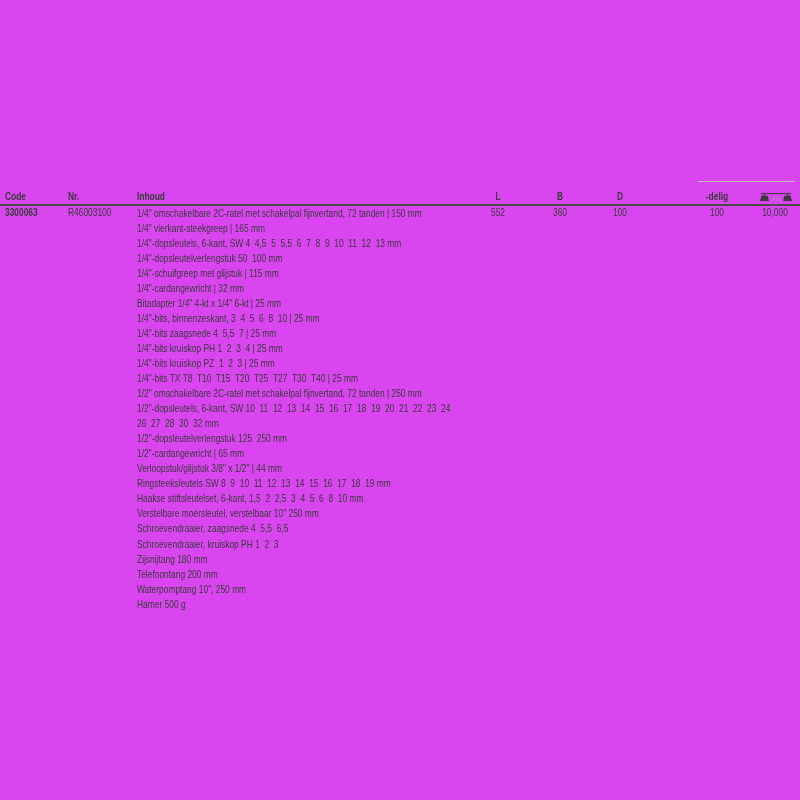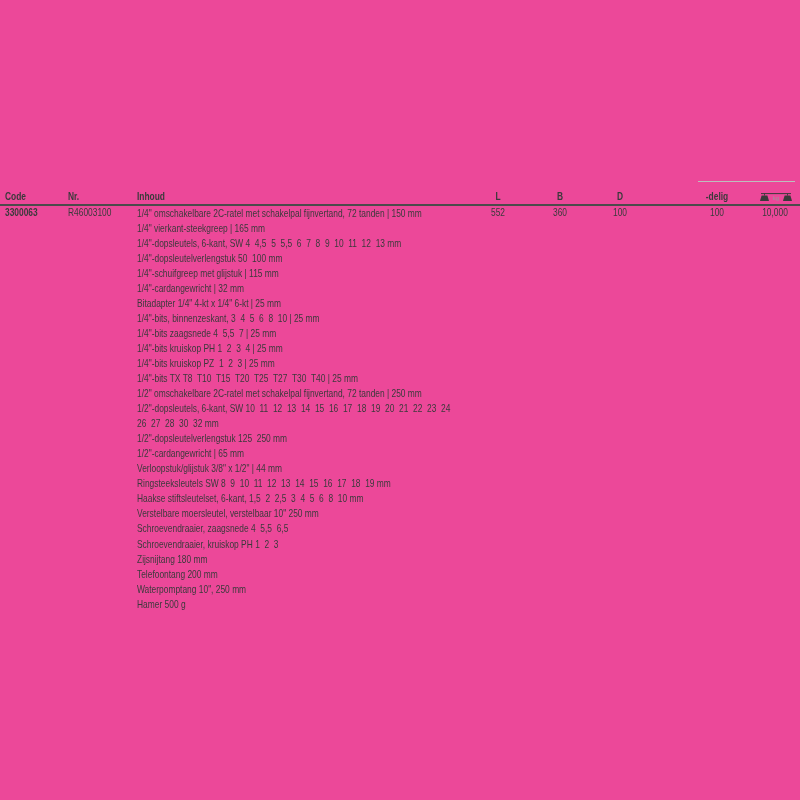--- a/index.html
+++ b/index.html
@@ -1,20 +1,20 @@
 <!DOCTYPE html>
 <html><head>
 <meta charset="utf-8">
 <style>
   html, body { margin: 0; padding: 0; }
   .page {
     position: relative;
     width: 800px;
     height: 800px;
-    background: #ec4899;
+    background: #d946ef;
     font-family: "Liberation Sans", sans-serif;
     color: #3a3a3b;
     overflow: hidden;
   }
   .rule-light {
     position: absolute;
     left: 698px; top: 181px;
     width: 97px; height: 1px;
     background: #bdbdbd;
   }

